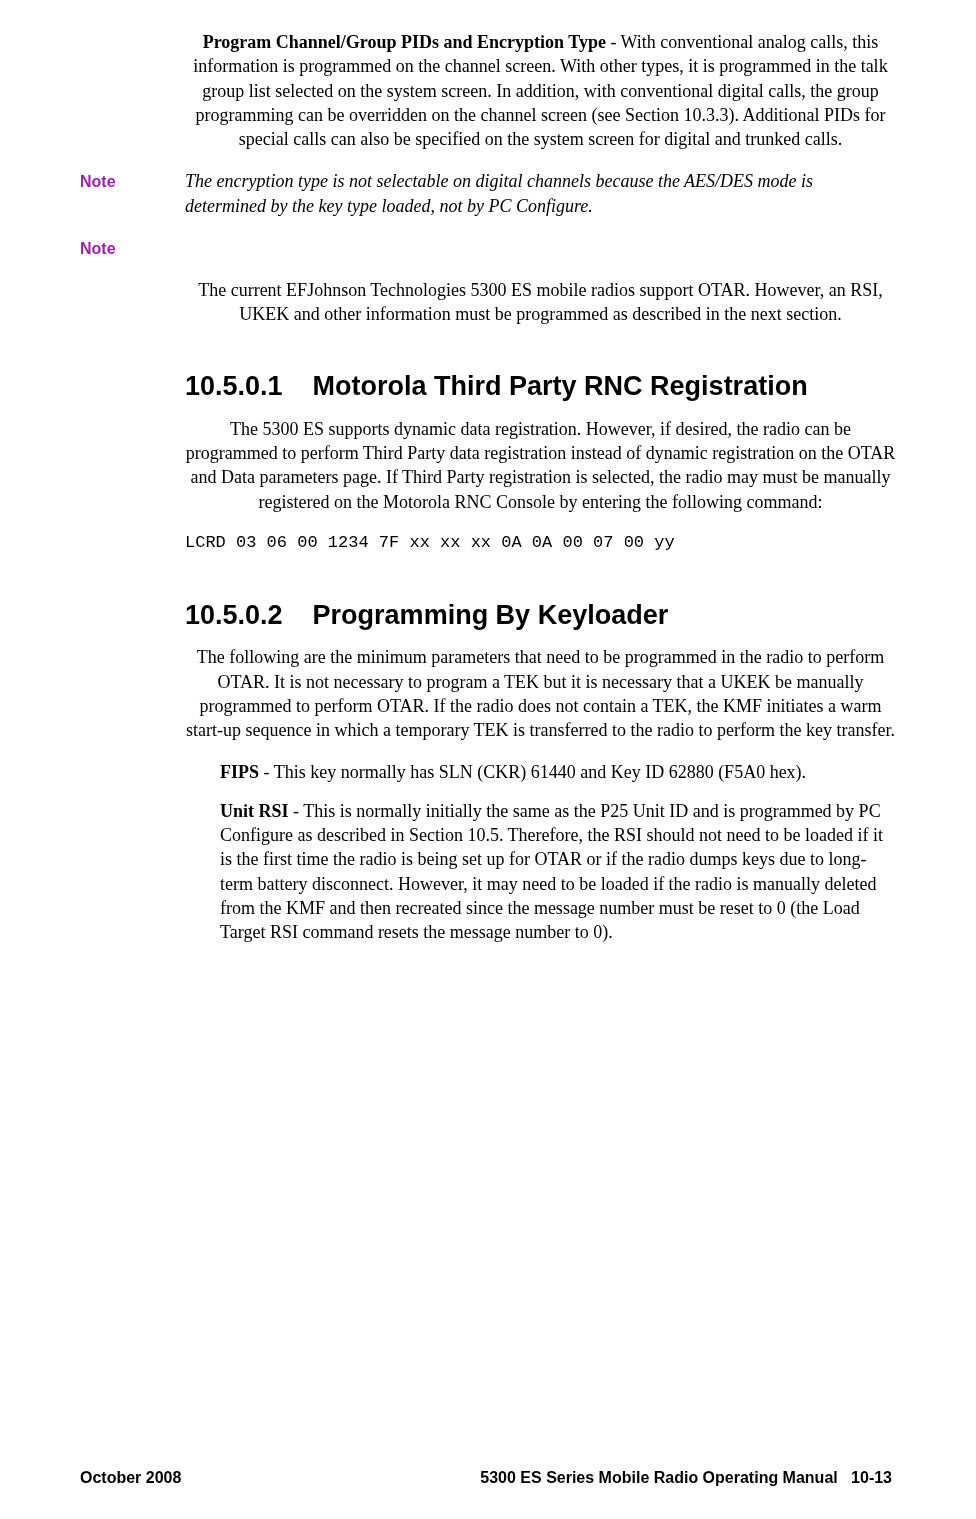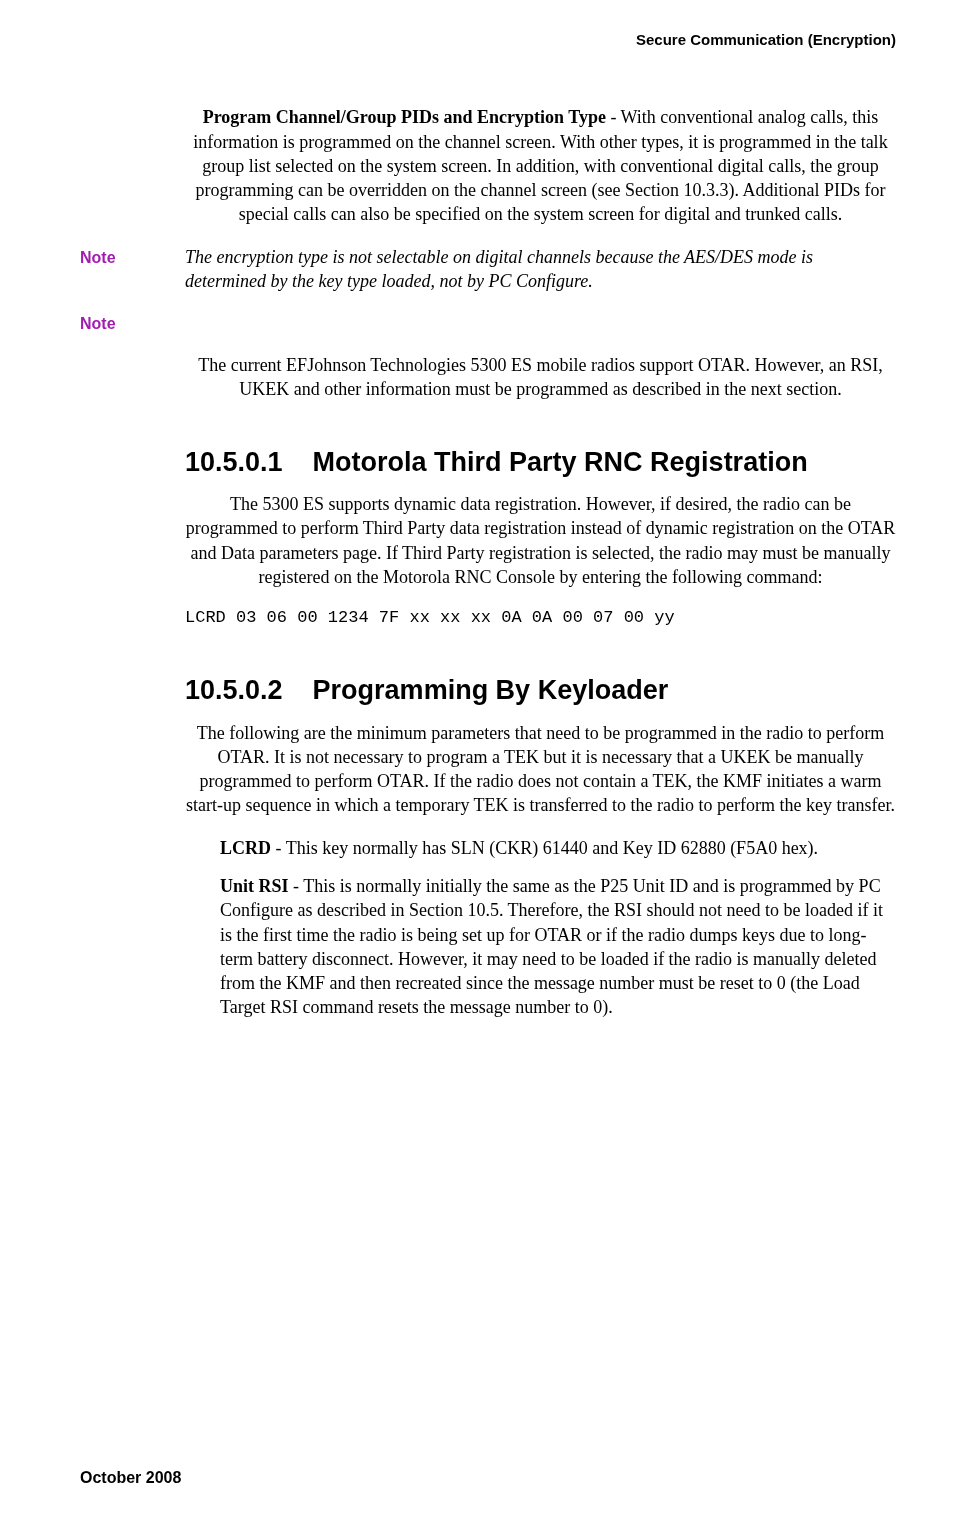--- a/index.html
+++ b/index.html
@@ -83,21 +83,20 @@
       font-family: Arial, Helvetica, sans-serif;
       font-weight: bold;
       font-size: 16px;
     }
   </style>
 </head>
 <body>
 
 <div class="page">
 
-  <div class="running-header">Secure Communication (Encryption)</div>
 
   <div class="content-block para">
     <span class="bold-inline">Program Channel/Group PIDs and Encryption Type</span><span> - With conventional analog calls, this information is programmed on the channel screen. With other types, it is programmed in the talk group list selected on the system screen. In addition, with conventional digital calls, the group programming can be overridden on the channel screen (see Section 10.3.3). Additional PIDs for special calls can also be specified on the system screen for digital and trunked calls.</span>
   </div>
 
   <div class="note-row">
     <div class="note-label">Note</div>
     <div class="note-text">The encryption type is not selectable on digital channels because the AES/DES mode is determined by the key type loaded, not by PC Configure.</div>
   </div>
 
@@ -114,24 +113,27 @@
     <div class="para">The 5300 ES supports dynamic data registration. However, if desired, the radio can be programmed to perform Third Party data registration instead of dynamic registration on the OTAR and Data parameters page. If Third Party registration is selected, the radio may must be manually registered on the Motorola RNC Console by entering the following command:</div>
     <div class="code-line">LCRD 03 06 00 1234 7F xx xx xx 0A 0A 00 07 00 yy</div>
   </div>
 
   <div class="content-block">
     <div class="section-heading">
       <span class="section-number">10.5.0.2</span><span>Programming By Keyloader</span>
     </div>
     <div class="para">The following are the minimum parameters that need to be programmed in the radio to perform OTAR. It is not necessary to program a TEK but it is necessary that a UKEK be manually programmed to perform OTAR. If the radio does not contain a TEK, the KMF initiates a warm start-up sequence in which a temporary TEK is transferred to the radio to perform the key transfer.</div>
     <div class="sub-item">
-      <span class="bold-inline">LCRD</span><span> - This key normally has SLN (CKR) 61440 and Key ID 62880 (F5A0 hex).</span>
+      <span class="bold-inline">FIPS</span><span> - This key normally has SLN (CKR) 61440 and Key ID 62880 (F5A0 hex).</span>
     </div>
     <div class="sub-item">
       <span class="bold-inline">Unit RSI</span><span> - This is normally initially the same as the P25 Unit ID and is programmed by PC Configure as described in Section 10.5. Therefore, the RSI should not need to be loaded if it is the first time the radio is being set up for OTAR or if the radio dumps keys due to long-term battery disconnect. However, it may need to be loaded if the radio is manually deleted from the KMF and then recreated since the message number must be reset to 0 (the Load Target RSI command resets the message number to 0).</span>
     </div>
   </div>
 
   <div class="footer">
     <div>October 2008</div>
+    <div>
+      <span>5300 ES Series Mobile Radio Operating Manual</span>&nbsp;&nbsp;&nbsp;<span>10-13</span>
+    </div>
   </div>
 
 </div>
 
 </body></html>

